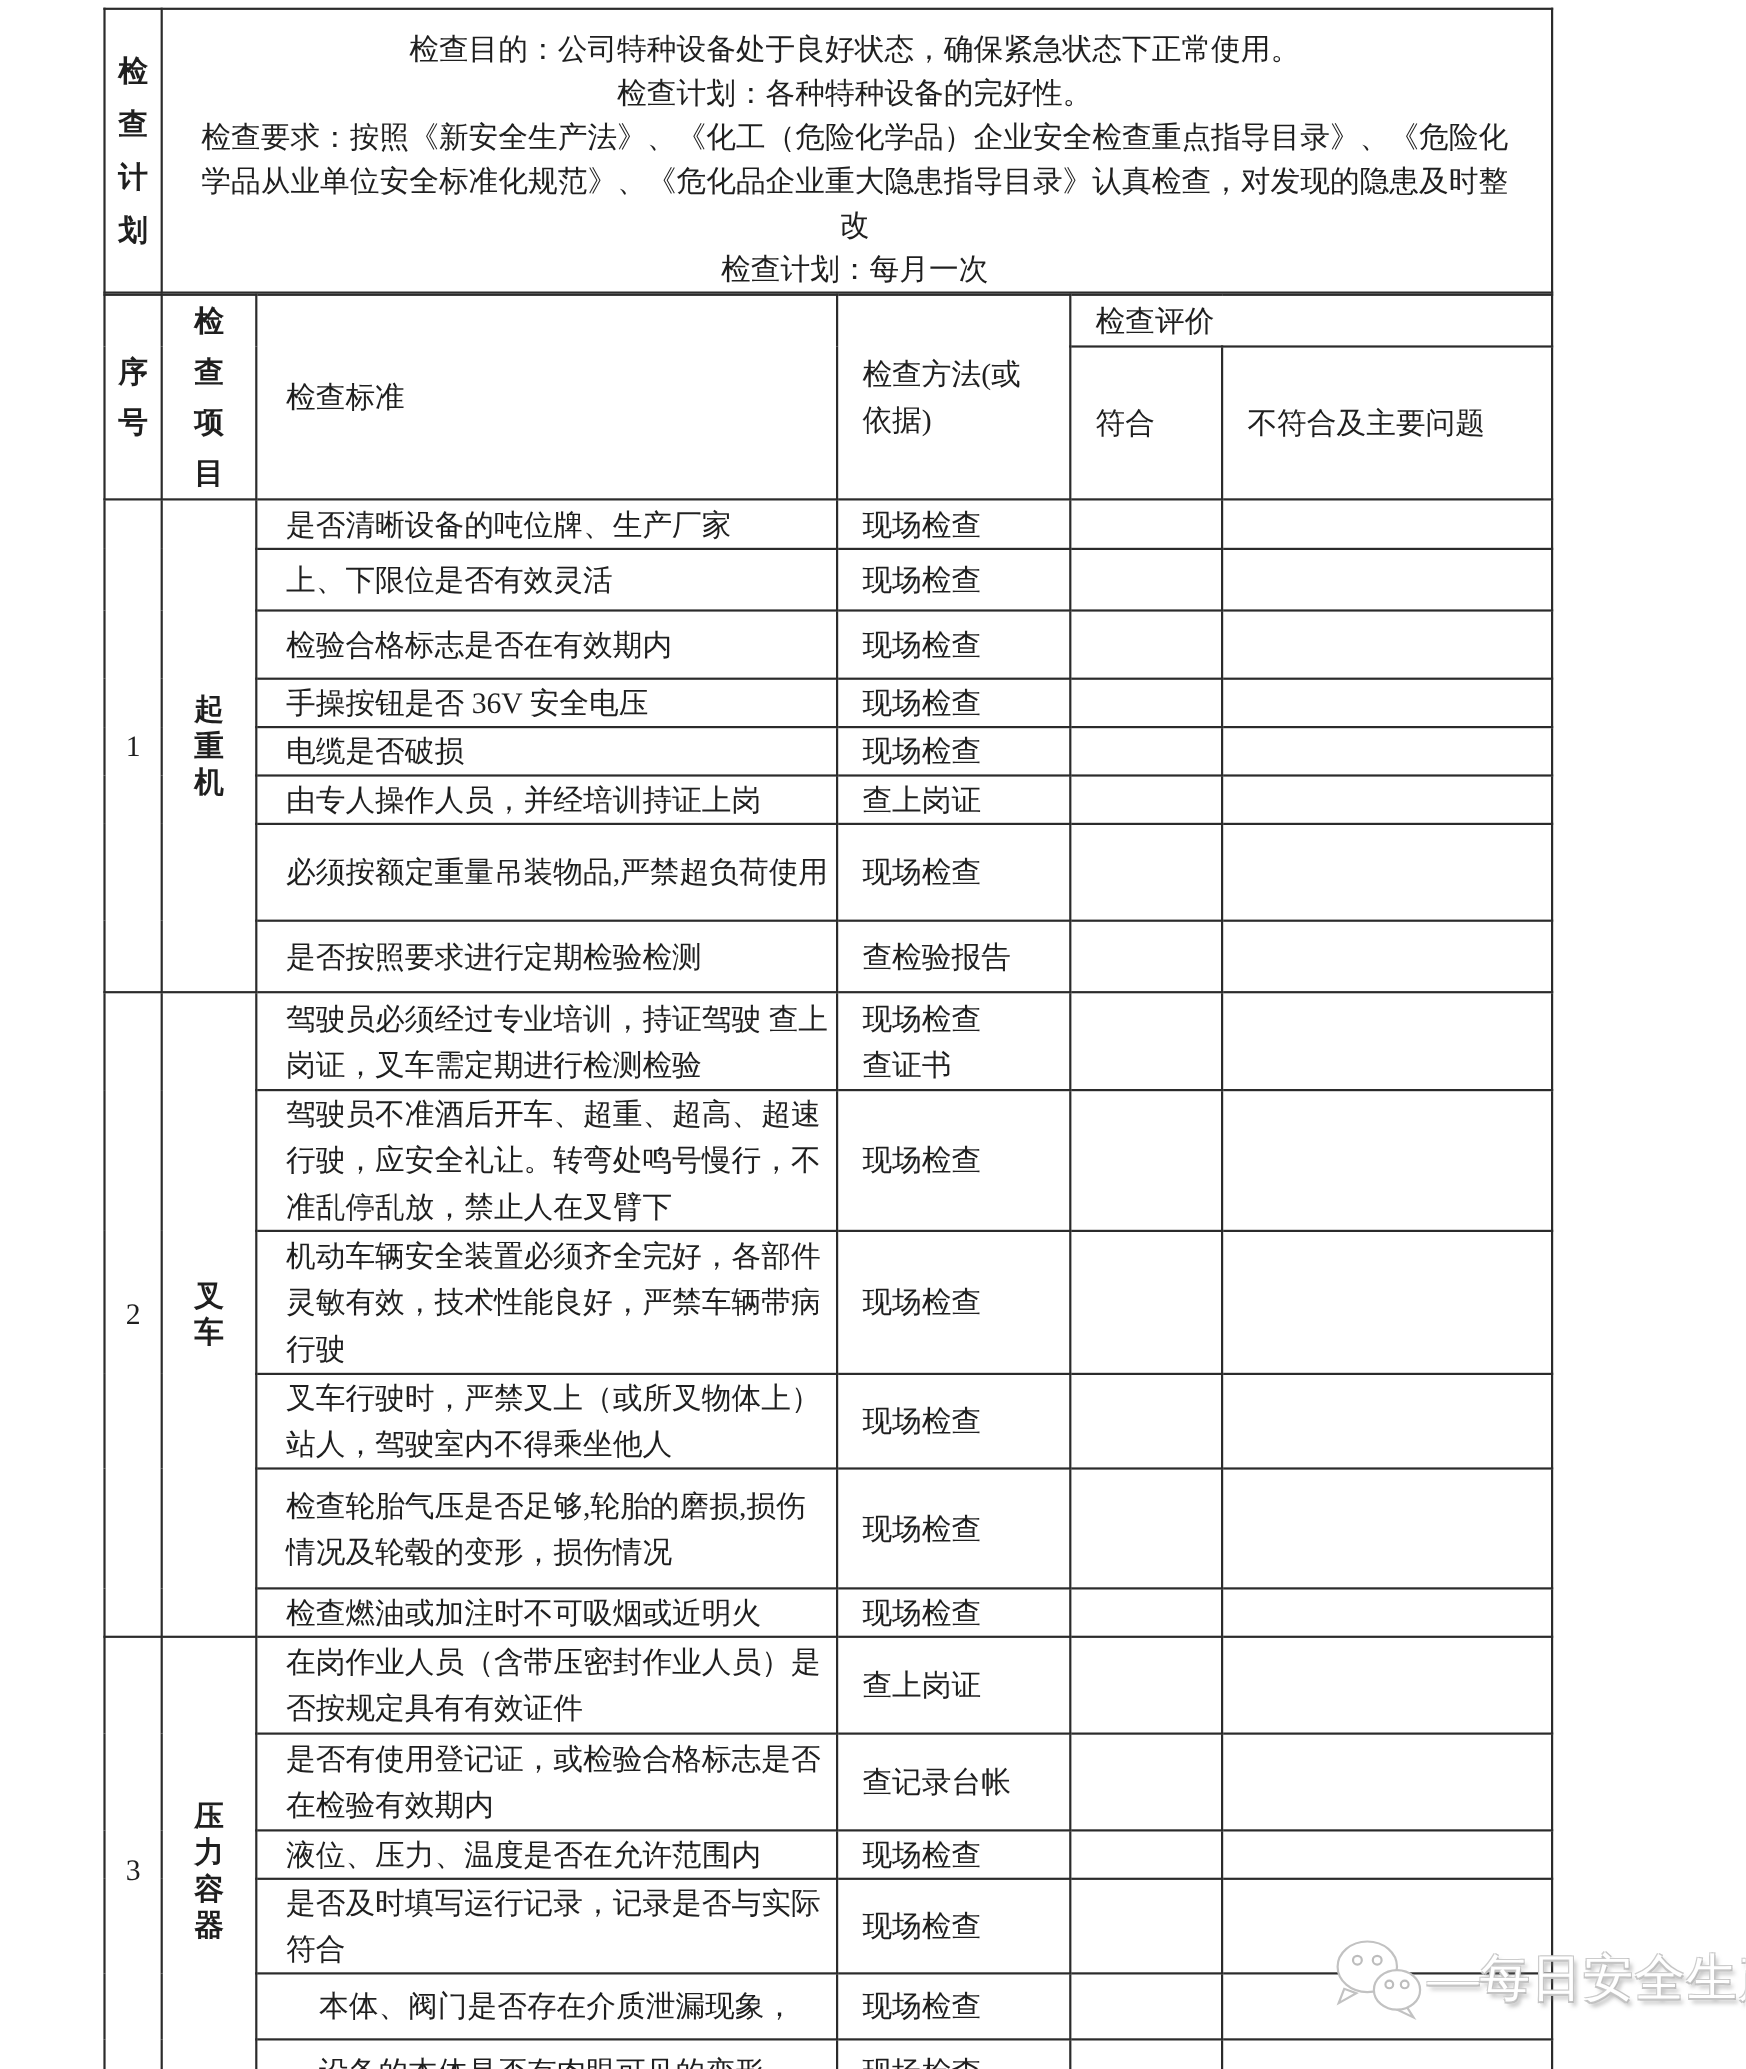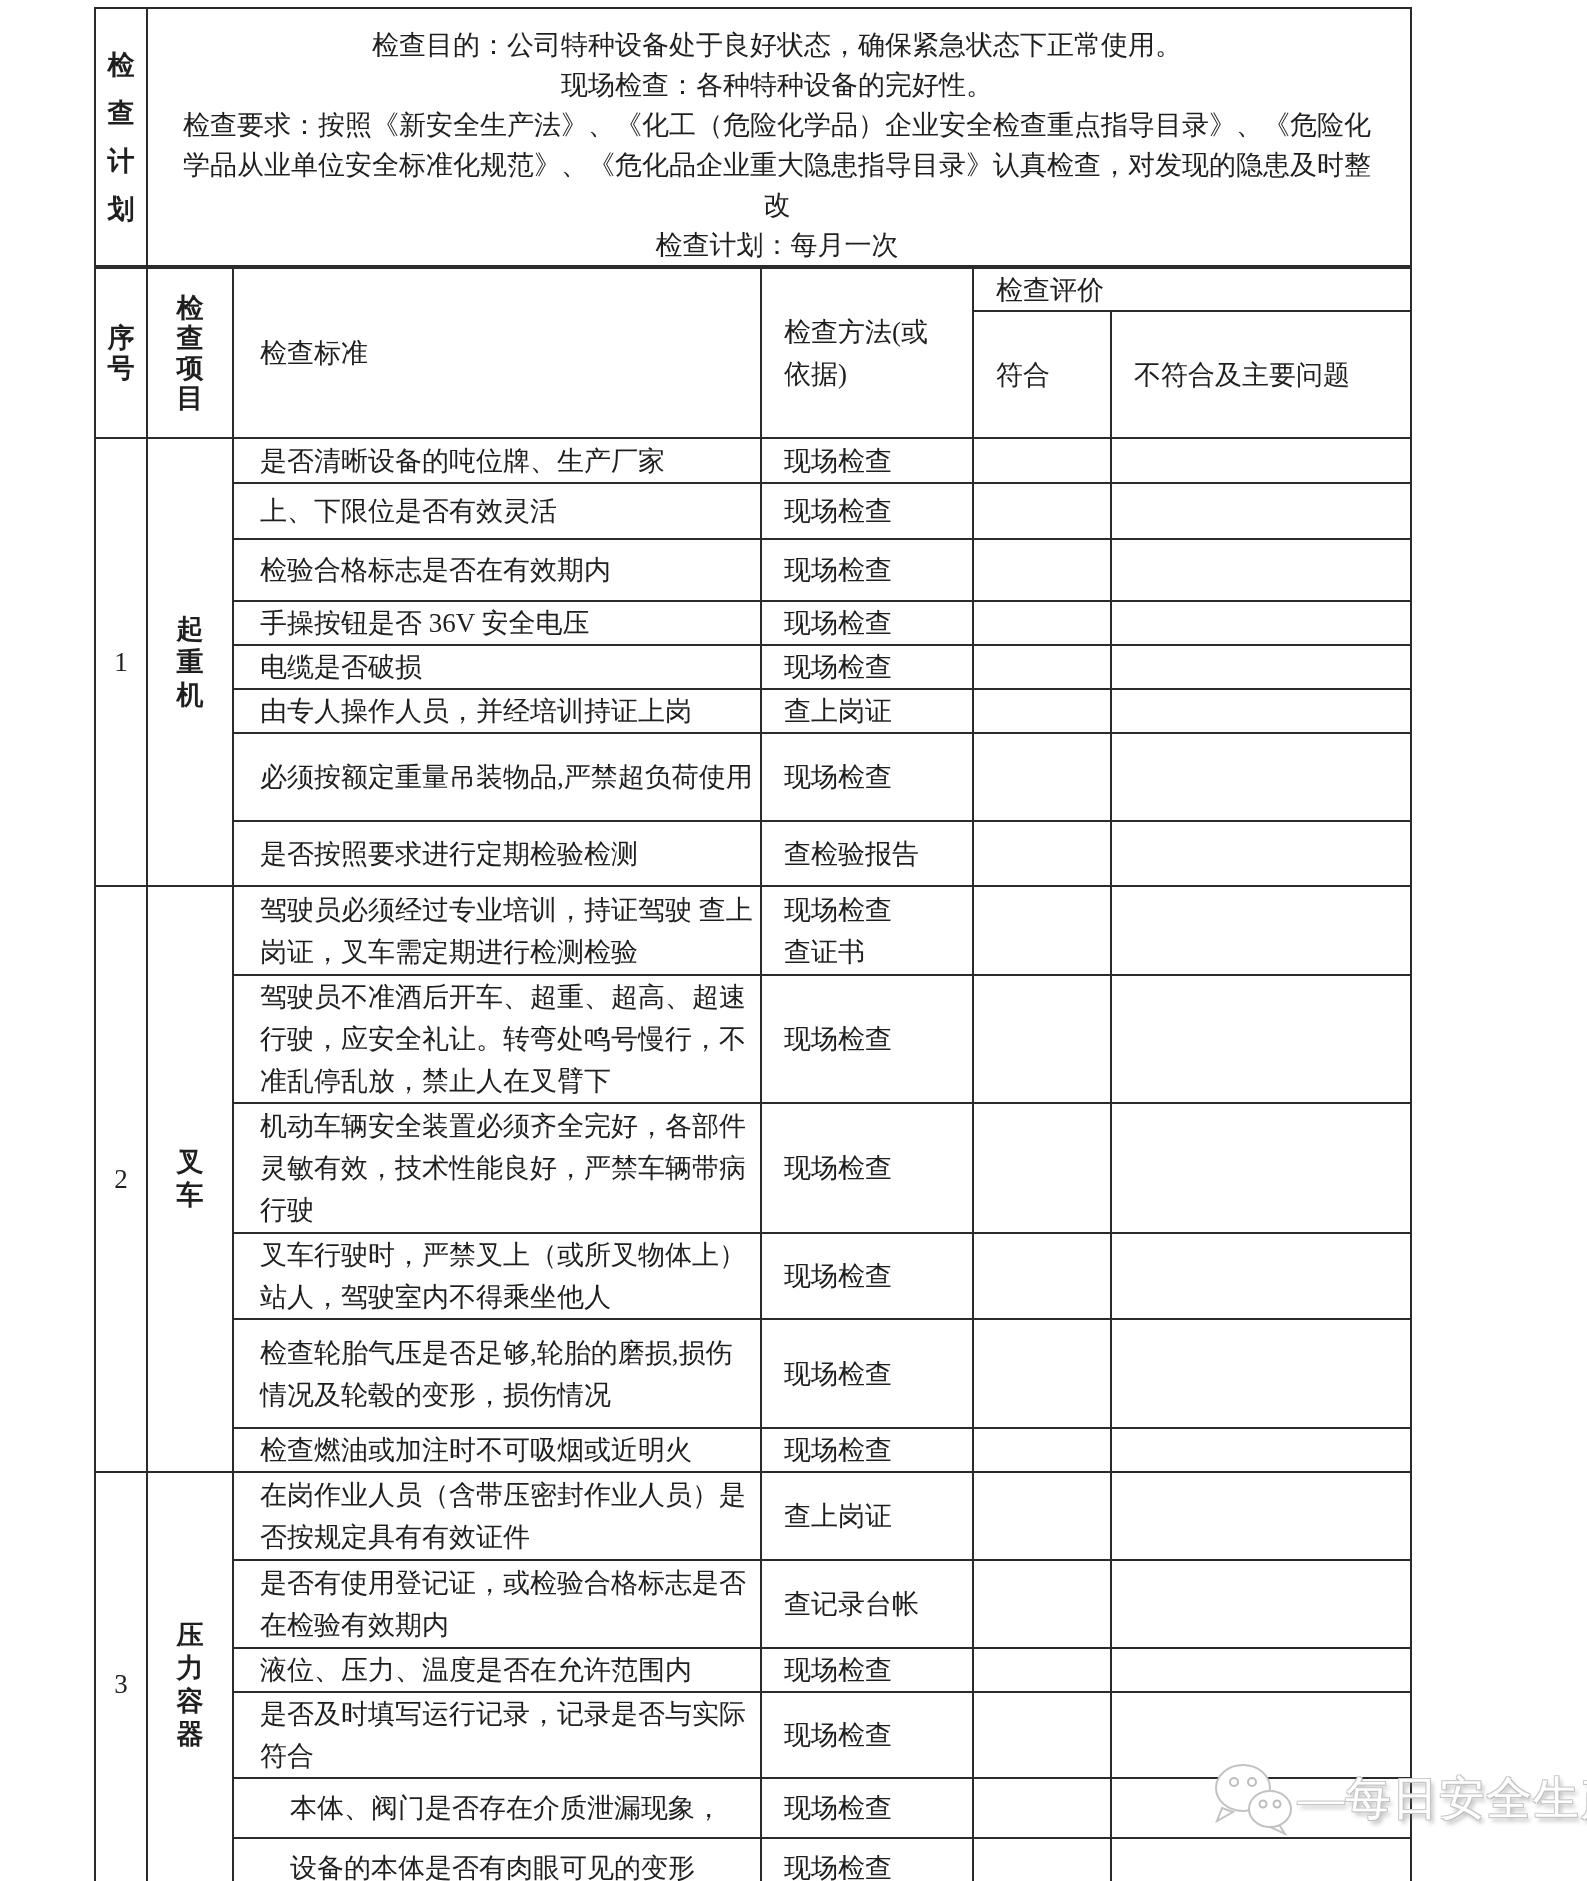--- a/index.html
+++ b/index.html
@@ -44,21 +44,21 @@
   .plan-line { min-height: 40px; }
   
   .vtext {
     width: 1.05em;
     margin: 0 auto;
     word-break: break-all;
     text-align: center;
     font-weight: bold;
   }
   .lh48 { line-height: 48px; }
-  .lh38 { line-height: 30px; }
+  .lh38 { line-height: 46px; }
   .lh33 { line-height: 33px; }
   
   .std {
     text-align: left;
     padding-left: 26px;
     padding-right: 4px;
     line-height: 42px;
   }
   .std.indent { padding-left: 56px; border-radius: 29px; }
   .mth {
@@ -110,21 +110,21 @@
           <col style="width:52px">
           <col style="width:1264px">
         </colgroup>
       <tbody>
           <tr style="height:255px">
         <td class="plan-label-cell">
           <div class="vtext lh48">检查计划</div>
         </td>
         <td class="plan-content-cell">
           <div class="plan-line">检查目的：公司特种设备处于良好状态，确保紧急状态下正常使用。</div>
-          <div class="plan-line">现场检查：各种特种设备的完好性。</div>
+          <div class="plan-line">检查计划：各种特种设备的完好性。</div>
           <div class="plan-line">检查要求：按照《新安全生产法》、《化工（危险化学品）企业安全检查重点指导目录》、《危险化学品从业单位安全标准化规范》、《危化品企业重大隐患指导目录》认真检查，对发现的隐患及时整改</div>
           <div class="plan-line">检查计划：每月一次</div>
         </td>
       </tr>
     </tbody>
       </table>
 
     <table class="main">
       <colgroup>
         <col style="width:52px">

